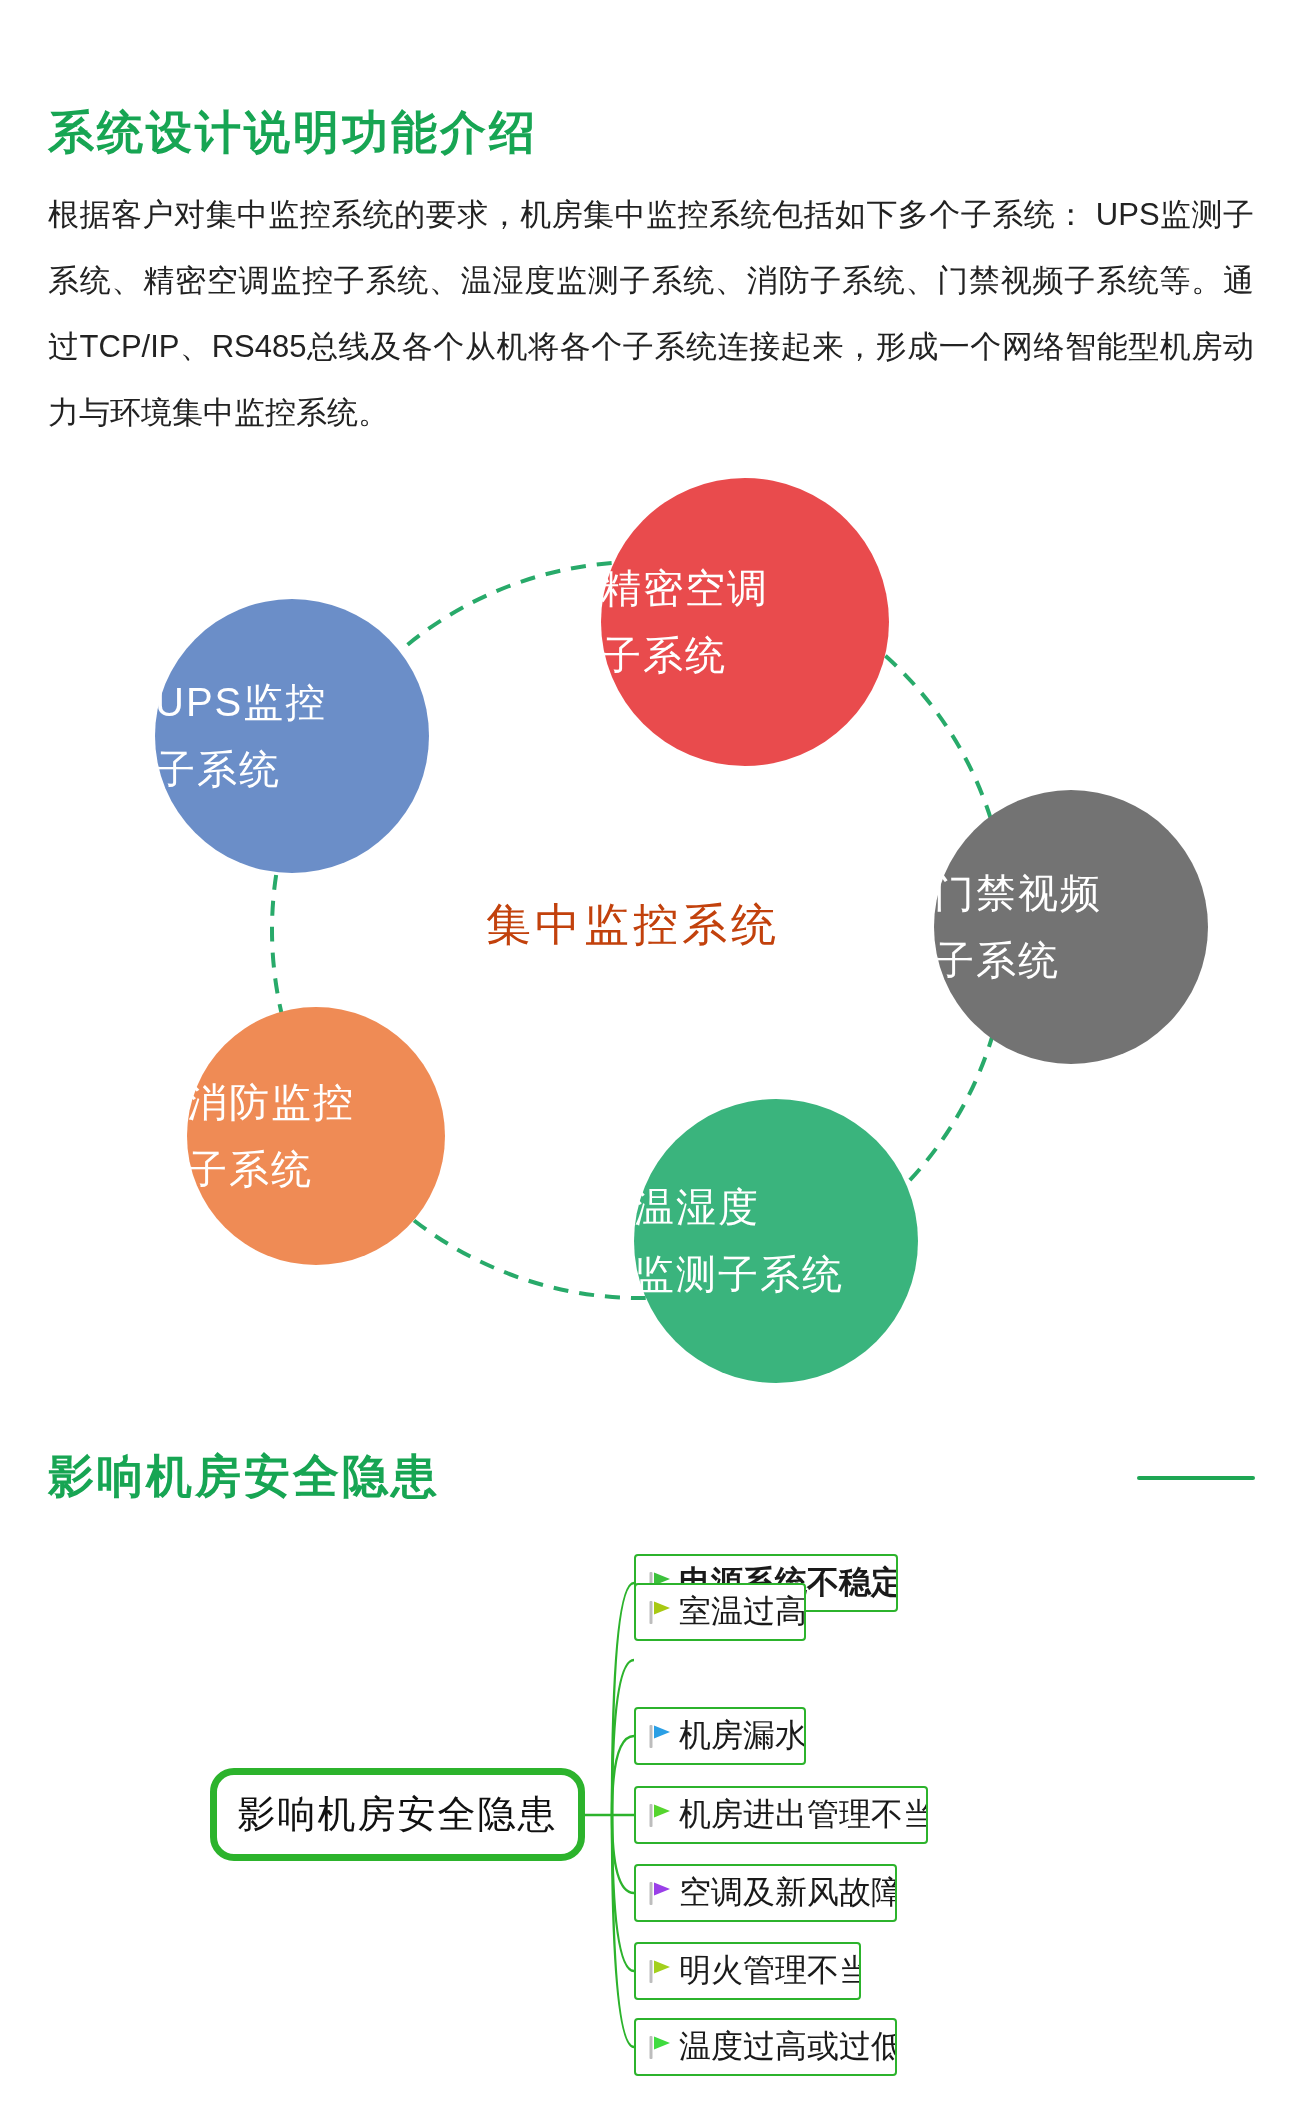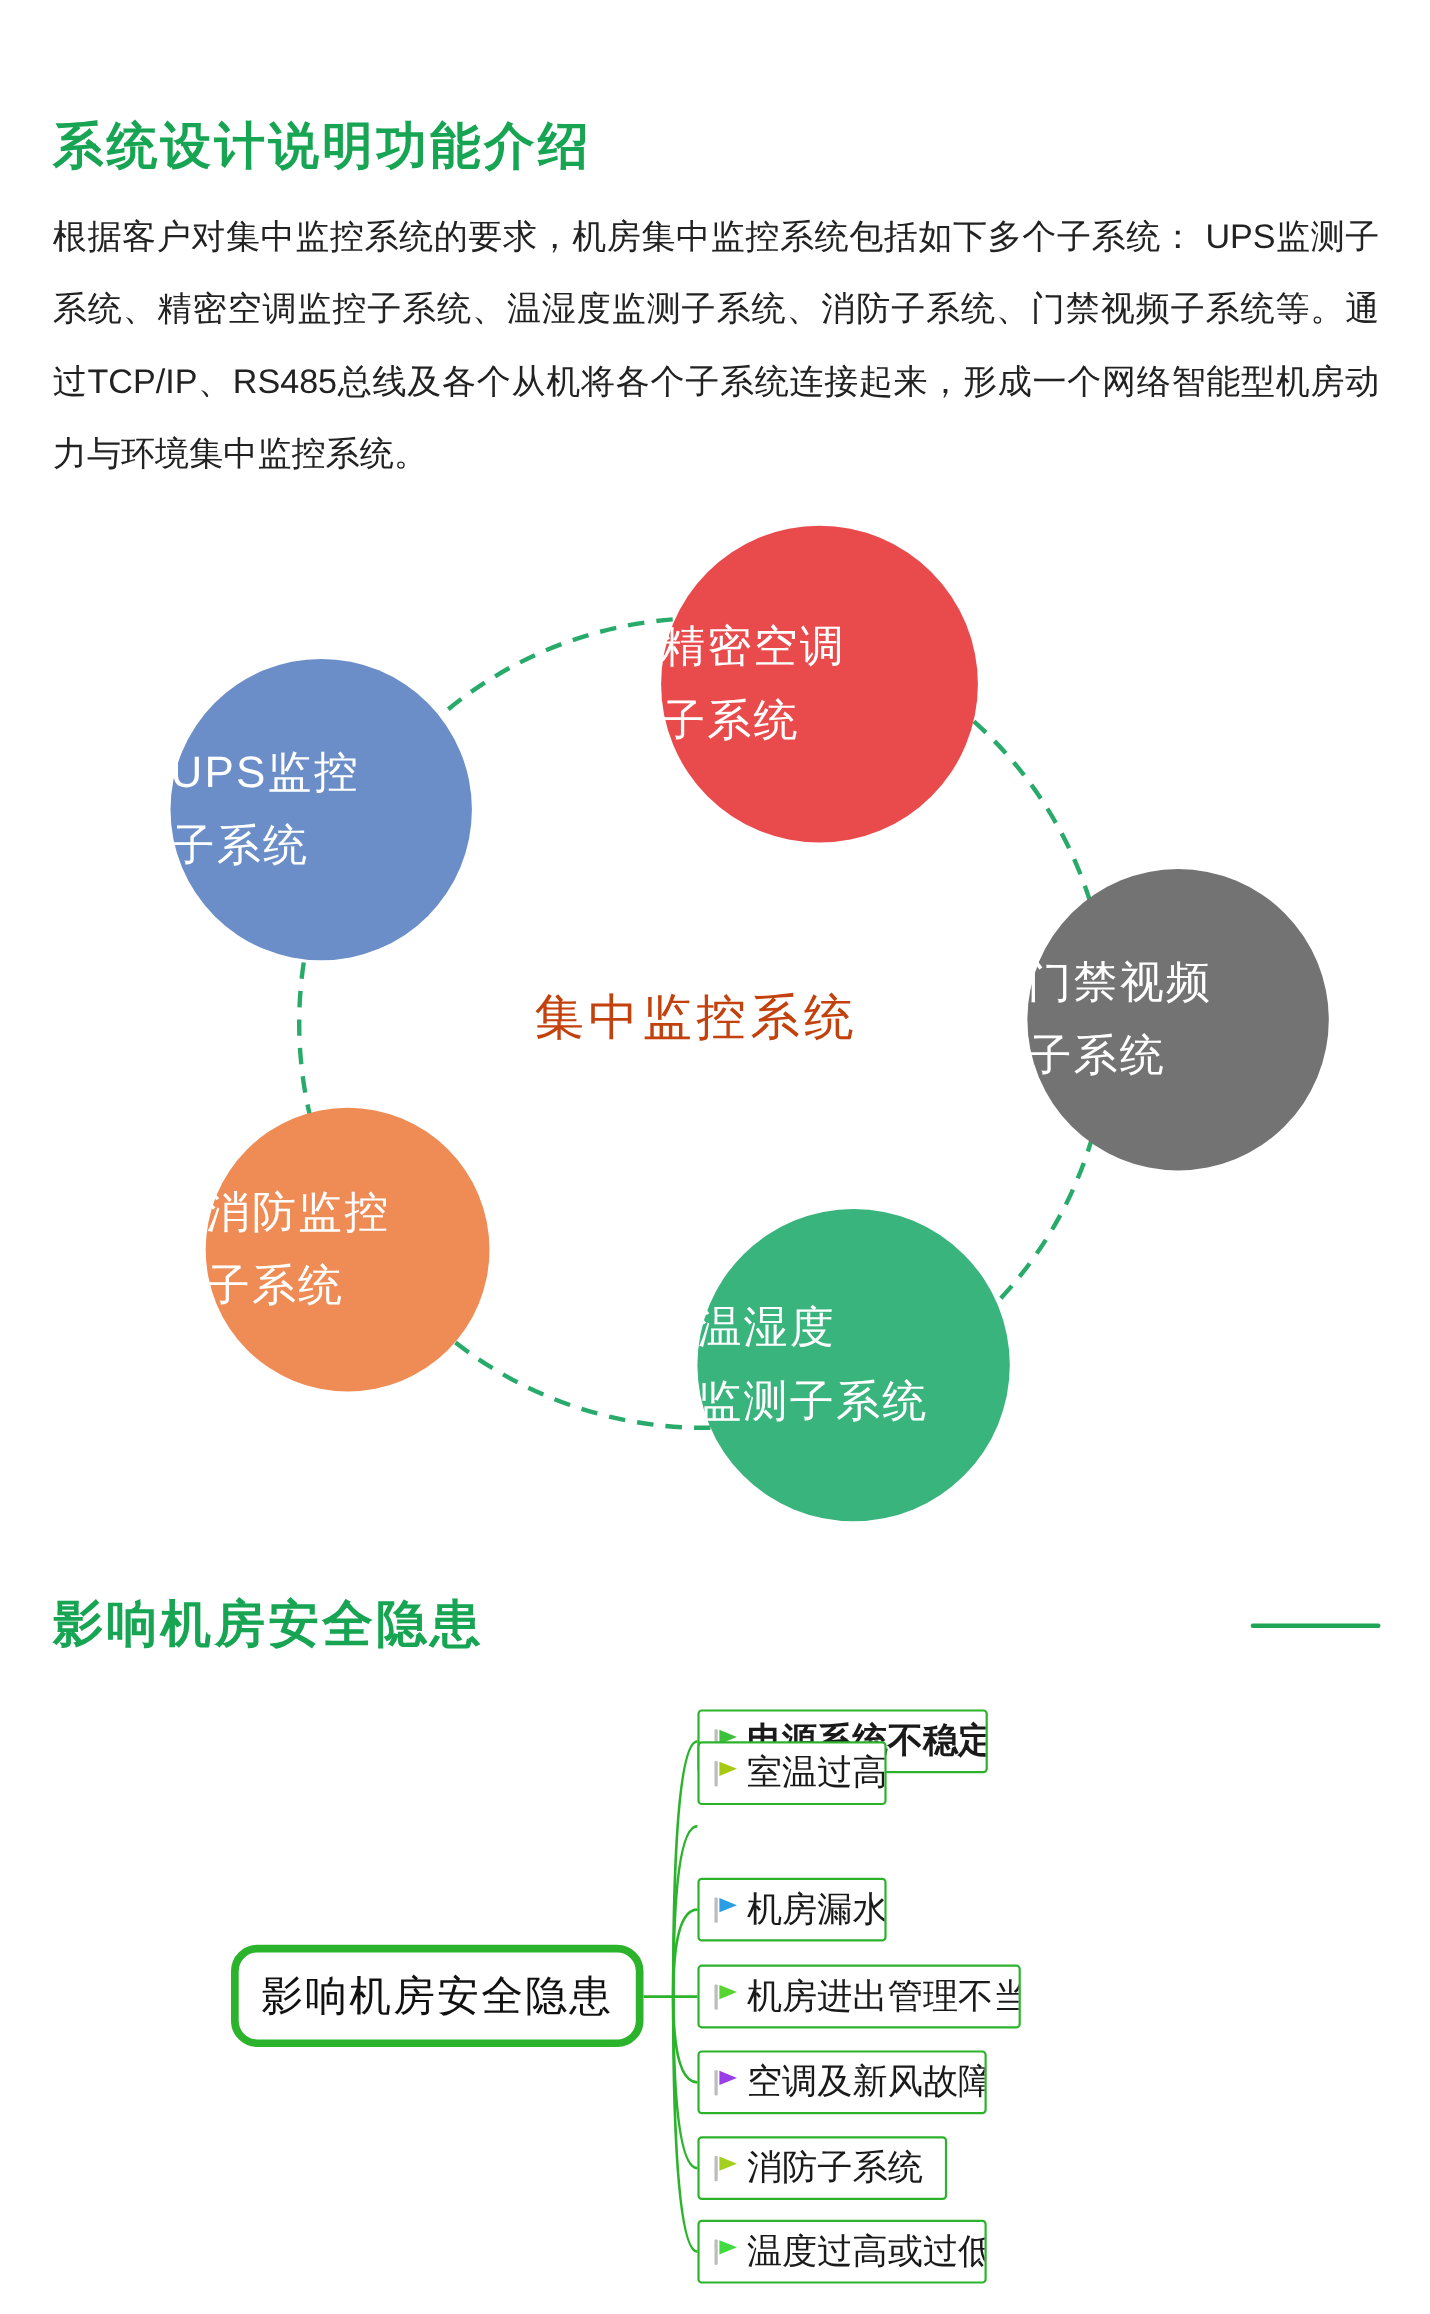--- a/index.html
+++ b/index.html
@@ -127,21 +127,21 @@
           <rect x="6.5" y="4" width="3" height="23" rx="1" fill="#bdbdbd"></rect>
           <polygon points="11,4.5 27,11 11,17.5" fill="#9a3fe8"></polygon>
         </svg>
         <span>空调及新风故障</span>
       </div>
       <div class="hazard-box" style="left: 634px; top: 1918px; width: 227px; height: 58px; border: 2.5px solid rgb(44, 179, 44);">
         <svg class="flag-icon" width="30" height="30" viewBox="0 0 30 30">
           <rect x="6.5" y="4" width="3" height="23" rx="1" fill="#bdbdbd"></rect>
           <polygon points="11,4.5 27,11 11,17.5" fill="#a3d01d"></polygon>
         </svg>
-        <span>消防子系统</span>
+        <span>明火管理不当</span>
       </div>
       <div class="hazard-box" style="left: 634px; top: 1994px; width: 263px; height: 58px; border: 2.5px solid rgb(44, 179, 44);">
         <svg class="flag-icon" width="30" height="30" viewBox="0 0 30 30">
           <rect x="6.5" y="4" width="3" height="23" rx="1" fill="#bdbdbd"></rect>
           <polygon points="11,4.5 27,11 11,17.5" fill="#3fdb3f"></polygon>
         </svg>
         <span>温度过高或过低</span>
       </div>
     </div>
 

